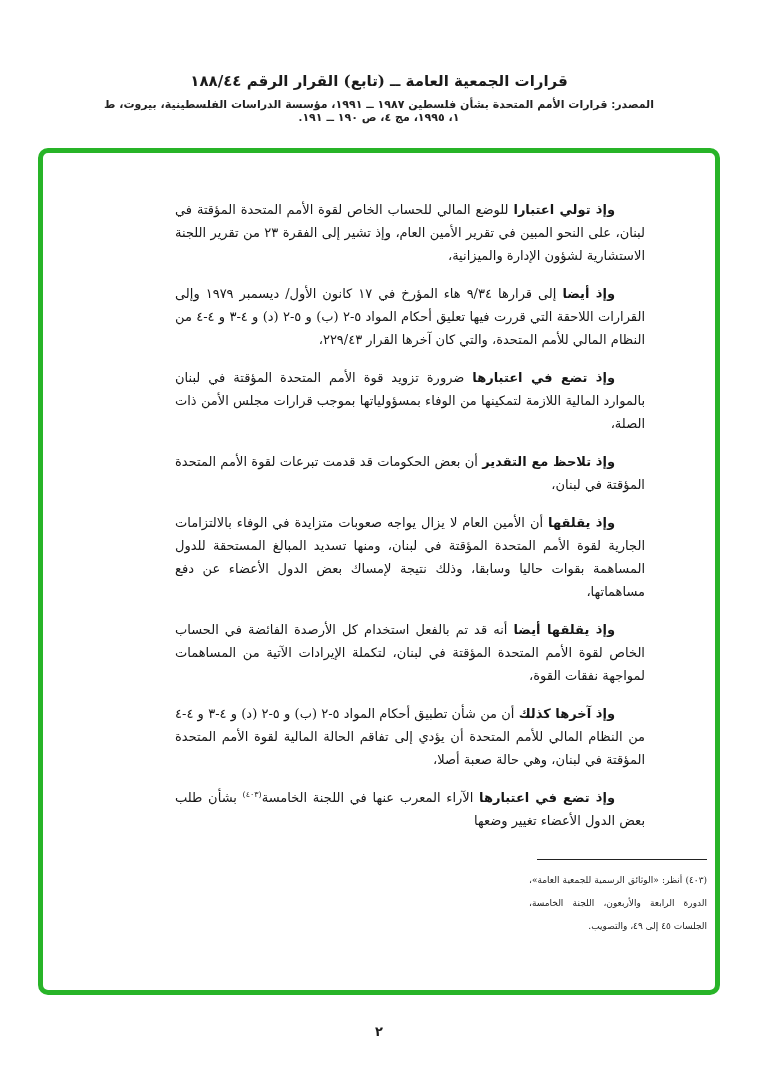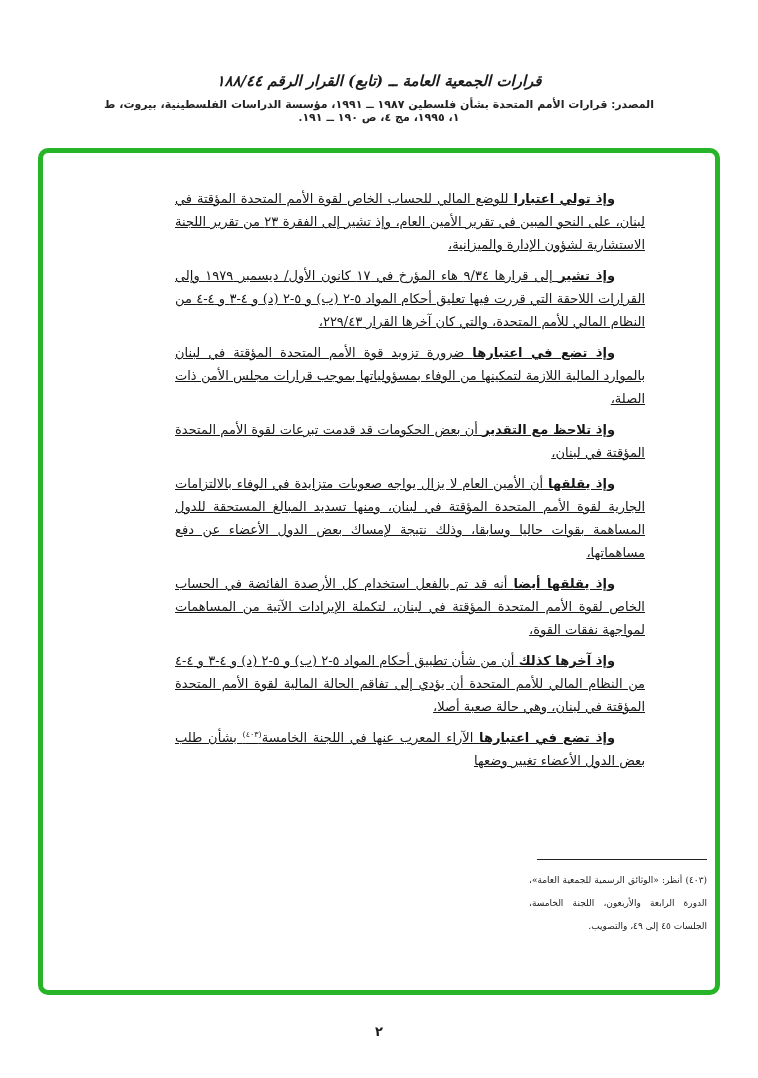--- a/index.html
+++ b/index.html
@@ -23,21 +23,20 @@
     top: 72px;
     left: 0;
     right: 0;
     text-align: center;
   }
   .doc-title {
     margin: 0;
     font-size: 15px;
     font-weight: 700;
     letter-spacing: 0.2px;
-    font-style: italic;
   }
   .doc-source {
     margin: 8px auto 0;
     width: 560px;
     font-size: 11px;
     font-weight: 700;
     color: #222;
   }
 
   
@@ -58,23 +57,22 @@
     position: absolute;
     top: 30px;
     right: 70px;
     width: 470px;
     font-size: 13px;
     line-height: 23px;
     text-align: justify;
     color: #161616;
   }
   .body-text p.para {
-    margin: 4px 0 8px;
+    margin: 15px 0 8px;
     text-indent: 30px;
-    text-decoration: underline;
   }
   .lead {
     font-weight: 700;
   }
   sup.fn-ref {
     font-size: 8px;
     line-height: 0;
     vertical-align: super;
   }
 
@@ -120,21 +118,21 @@
   <h1 class="doc-title">قرارات الجمعية العامة ــ (تابع) القرار الرقم ١٨٨/٤٤</h1>
   <p class="doc-source">المصدر: قرارات الأمم المتحدة بشأن فلسطين ١٩٨٧ ــ ١٩٩١، مؤسسة الدراسات الفلسطينية، بيروت، ط ١، ١٩٩٥، مج ٤، ص ١٩٠ ــ ١٩١.</p>
 </header>
 
 <div class="frame">
 
   <section class="body-text">
 
     <p class="para"><span class="lead">وإذ تولي اعتبارا</span><span> للوضع المالي للحساب الخاص لقوة الأمم المتحدة المؤقتة في لبنان، على النحو المبين في تقرير الأمين العام، وإذ تشير إلى الفقرة ٢٣ من تقرير اللجنة الاستشارية لشؤون الإدارة والميزانية،</span></p>
 
-    <p class="para"><span class="lead">وإذ تشير</span><span> إلى قرارها ٩/٣٤ هاء المؤرخ في ١٧ كانون الأول/ ديسمبر ١٩٧٩ وإلى القرارات اللاحقة التي قررت فيها تعليق أحكام المواد ٥-٢ (ب) و ٥-٢ (د) و ٤-٣ و ٤-٤ من النظام المالي للأمم المتحدة، والتي كان آخرها القرار ٢٢٩/٤٣،</span></p>
+    <p class="para"><span class="lead">وإذ أيضا</span><span> إلى قرارها ٩/٣٤ هاء المؤرخ في ١٧ كانون الأول/ ديسمبر ١٩٧٩ وإلى القرارات اللاحقة التي قررت فيها تعليق أحكام المواد ٥-٢ (ب) و ٥-٢ (د) و ٤-٣ و ٤-٤ من النظام المالي للأمم المتحدة، والتي كان آخرها القرار ٢٢٩/٤٣،</span></p>
 
     <p class="para"><span class="lead">وإذ تضع في اعتبارها</span><span> ضرورة تزويد قوة الأمم المتحدة المؤقتة في لبنان بالموارد المالية اللازمة لتمكينها من الوفاء بمسؤولياتها بموجب قرارات مجلس الأمن ذات الصلة،</span></p>
 
     <p class="para"><span class="lead">وإذ تلاحظ مع التقدير</span><span> أن بعض الحكومات قد قدمت تبرعات لقوة الأمم المتحدة المؤقتة في لبنان،</span></p>
 
     <p class="para"><span class="lead">وإذ يقلقها</span><span> أن الأمين العام لا يزال يواجه صعوبات متزايدة في الوفاء بالالتزامات الجارية لقوة الأمم المتحدة المؤقتة في لبنان، ومنها تسديد المبالغ المستحقة للدول المساهمة بقوات حاليا وسابقا، وذلك نتيجة لإمساك بعض الدول الأعضاء عن دفع مساهماتها،</span></p>
 
     <p class="para"><span class="lead">وإذ يقلقها أيضا</span><span> أنه قد تم بالفعل استخدام كل الأرصدة الفائضة في الحساب الخاص لقوة الأمم المتحدة المؤقتة في لبنان، لتكملة الإيرادات الآتية من المساهمات لمواجهة نفقات القوة،</span></p>
 
     <p class="para"><span class="lead">وإذ آخرها كذلك</span><span> أن من شأن تطبيق أحكام المواد ٥-٢ (ب) و ٥-٢ (د) و ٤-٣ و ٤-٤ من النظام المالي للأمم المتحدة أن يؤدي إلى تفاقم الحالة المالية لقوة الأمم المتحدة المؤقتة في لبنان، وهي حالة صعبة أصلا،</span></p>

